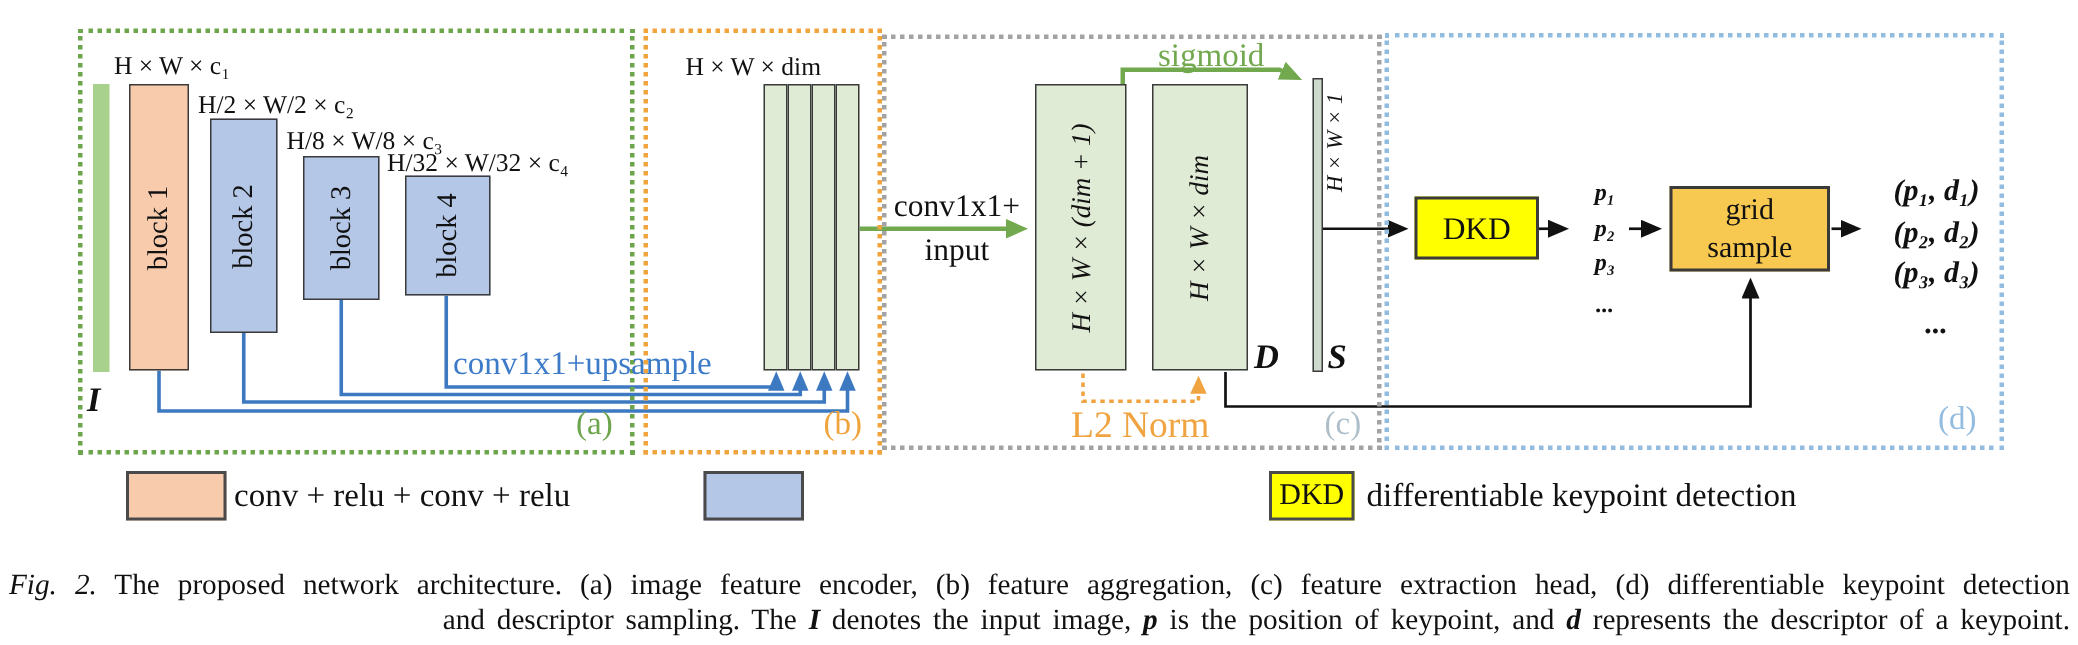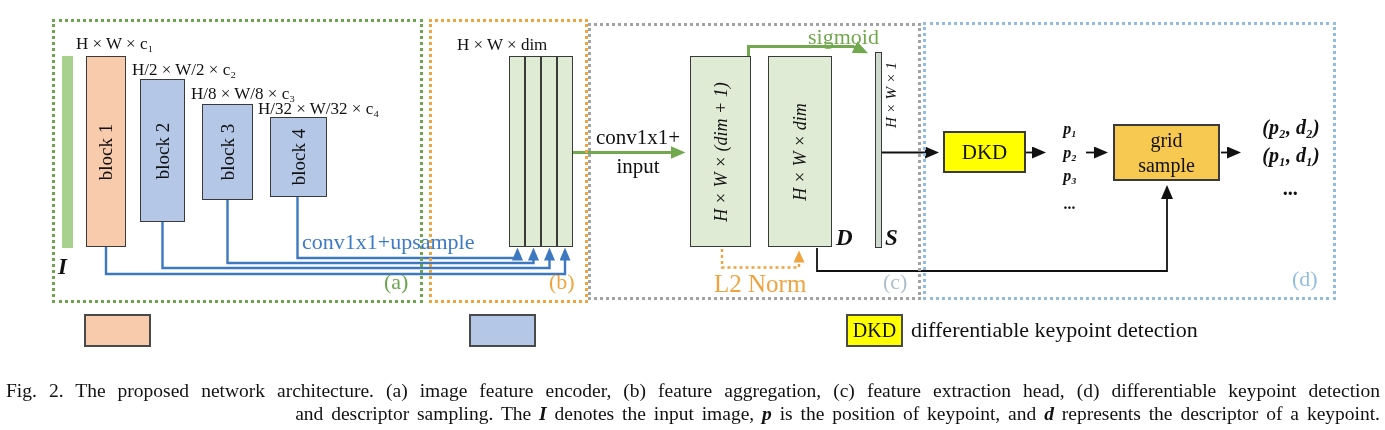--- a/index.html
+++ b/index.html
@@ -26,21 +26,21 @@
   .dimlab{position:absolute;font-size:17px;white-space:nowrap;}
   .skiplab{left:302px;top:229px;color:#3d7bc8;font-size:22px;white-space:nowrap;}
   
   .bar{position:absolute;top:56px;width:16px;height:191px;background:#e0ebd6;
        border:1.6px solid #3a3a3a;box-sizing:border-box;}
   
   .headbox{position:absolute;top:56px;height:191px;background:#e0ebd6;
            border:1.6px solid #3a3a3a;box-sizing:border-box;}
   .headbox .vcenter{font-style:italic;font-size:18px;}
   .convlab{font-size:21px;width:100px;text-align:center;white-space:nowrap;}
-  .siglab{left:772px;top:24px;color:#72a94f;font-size:22px;margin-left:36px;}
+  .siglab{left:772px;top:24px;color:#72a94f;font-size:22px;}
   .l2lab{left:714px;top:270px;color:#f0a441;font-size:25px;}
   .mathbold{font-size:23px;font-weight:bold;font-style:italic;white-space:nowrap;}
   .sbar{left:875px;top:52px;width:7px;height:196px;background:#cfdacf;
         border:1.3px solid #3a3a3a;box-sizing:border-box;}
   .sdim{left:891px;top:95px;transform:translate(-50%,-50%) rotate(-90deg);
         font-style:italic;font-size:15px;white-space:nowrap;}
   
   .dkdbox{left:943px;top:131px;width:83px;height:42px;background:#ffff00;
           border:2px solid #3a3a3a;box-sizing:border-box;display:flex;
           align-items:center;justify-content:center;font-size:21px;}
@@ -52,21 +52,21 @@
   .outs{left:1241px;top:114px;width:100px;text-align:center;font-size:20px;
         font-weight:bold;font-style:italic;line-height:27.5px;}
   
   .swatch{position:absolute;top:314px;height:33px;border:2px solid #4a4a4a;box-sizing:border-box;}
   .legtext{position:absolute;top:317px;font-size:22px;white-space:nowrap;}
   
   .cap{position:absolute;left:6px;width:1374px;font-size:19.5px;line-height:23px;}
   .cap1{top:379px;text-align:justify;text-align-last:justify;}
   .cap2{top:402px;word-spacing:3px;text-align:right;}
   .bi{font-weight:bold;font-style:italic;}
-  .figno{}
+  .figno{font-style:italic;}
 </style>
 </head>
 <body>
 
 <div class="stage">
 
   <svg class="wires" width="1385" height="430" viewBox="0 0 1385 430">
     <defs>
       <marker id="ah-blue" markerUnits="userSpaceOnUse" markerWidth="13" markerHeight="11" viewBox="0 0 13 11" refX="9.5" refY="5.5" orient="auto">
         <path d="M0,0 L13,5.5 L0,11 Z" fill="#3d79c0"></path>
@@ -173,26 +173,28 @@
     <div>p₃</div>
     <div style="margin-top:4px;">...</div>
   </div>
 
   <div class="abs gridbox">
     <div>grid</div>
     <div>sample</div>
   </div>
 
   <div class="abs outs">
+    <div>(p₁, d₁)</div>
     <div>(p₂, d₂)</div>
-    <div>(p₁, d₁)</div>
+    <div>(p₃, d₃)</div>
     <div style="margin-top:6px;">...</div>
   </div>
 
   <div class="swatch" style="left:84px;width:67px;background:#f8cbad;"></div>
+  <div class="legtext" style="left:156px;">conv + relu + conv + relu</div>
 
   <div class="swatch" style="left:469px;width:67px;background:#b4c7e7;"></div>
 
   <div class="swatch" style="left:846px;width:57px;background:#ffff00;text-align:center;font-size:20px;line-height:29px;">DKD</div>
   <div class="legtext" style="left:911px;">differentiable keypoint detection</div>
 
   <div class="cap cap1">
     <span class="figno">Fig. 2.</span>
     <span>The proposed network architecture. (a) image feature encoder, (b) feature aggregation, (c) feature extraction head, (d) differentiable keypoint detection</span>
   </div>

